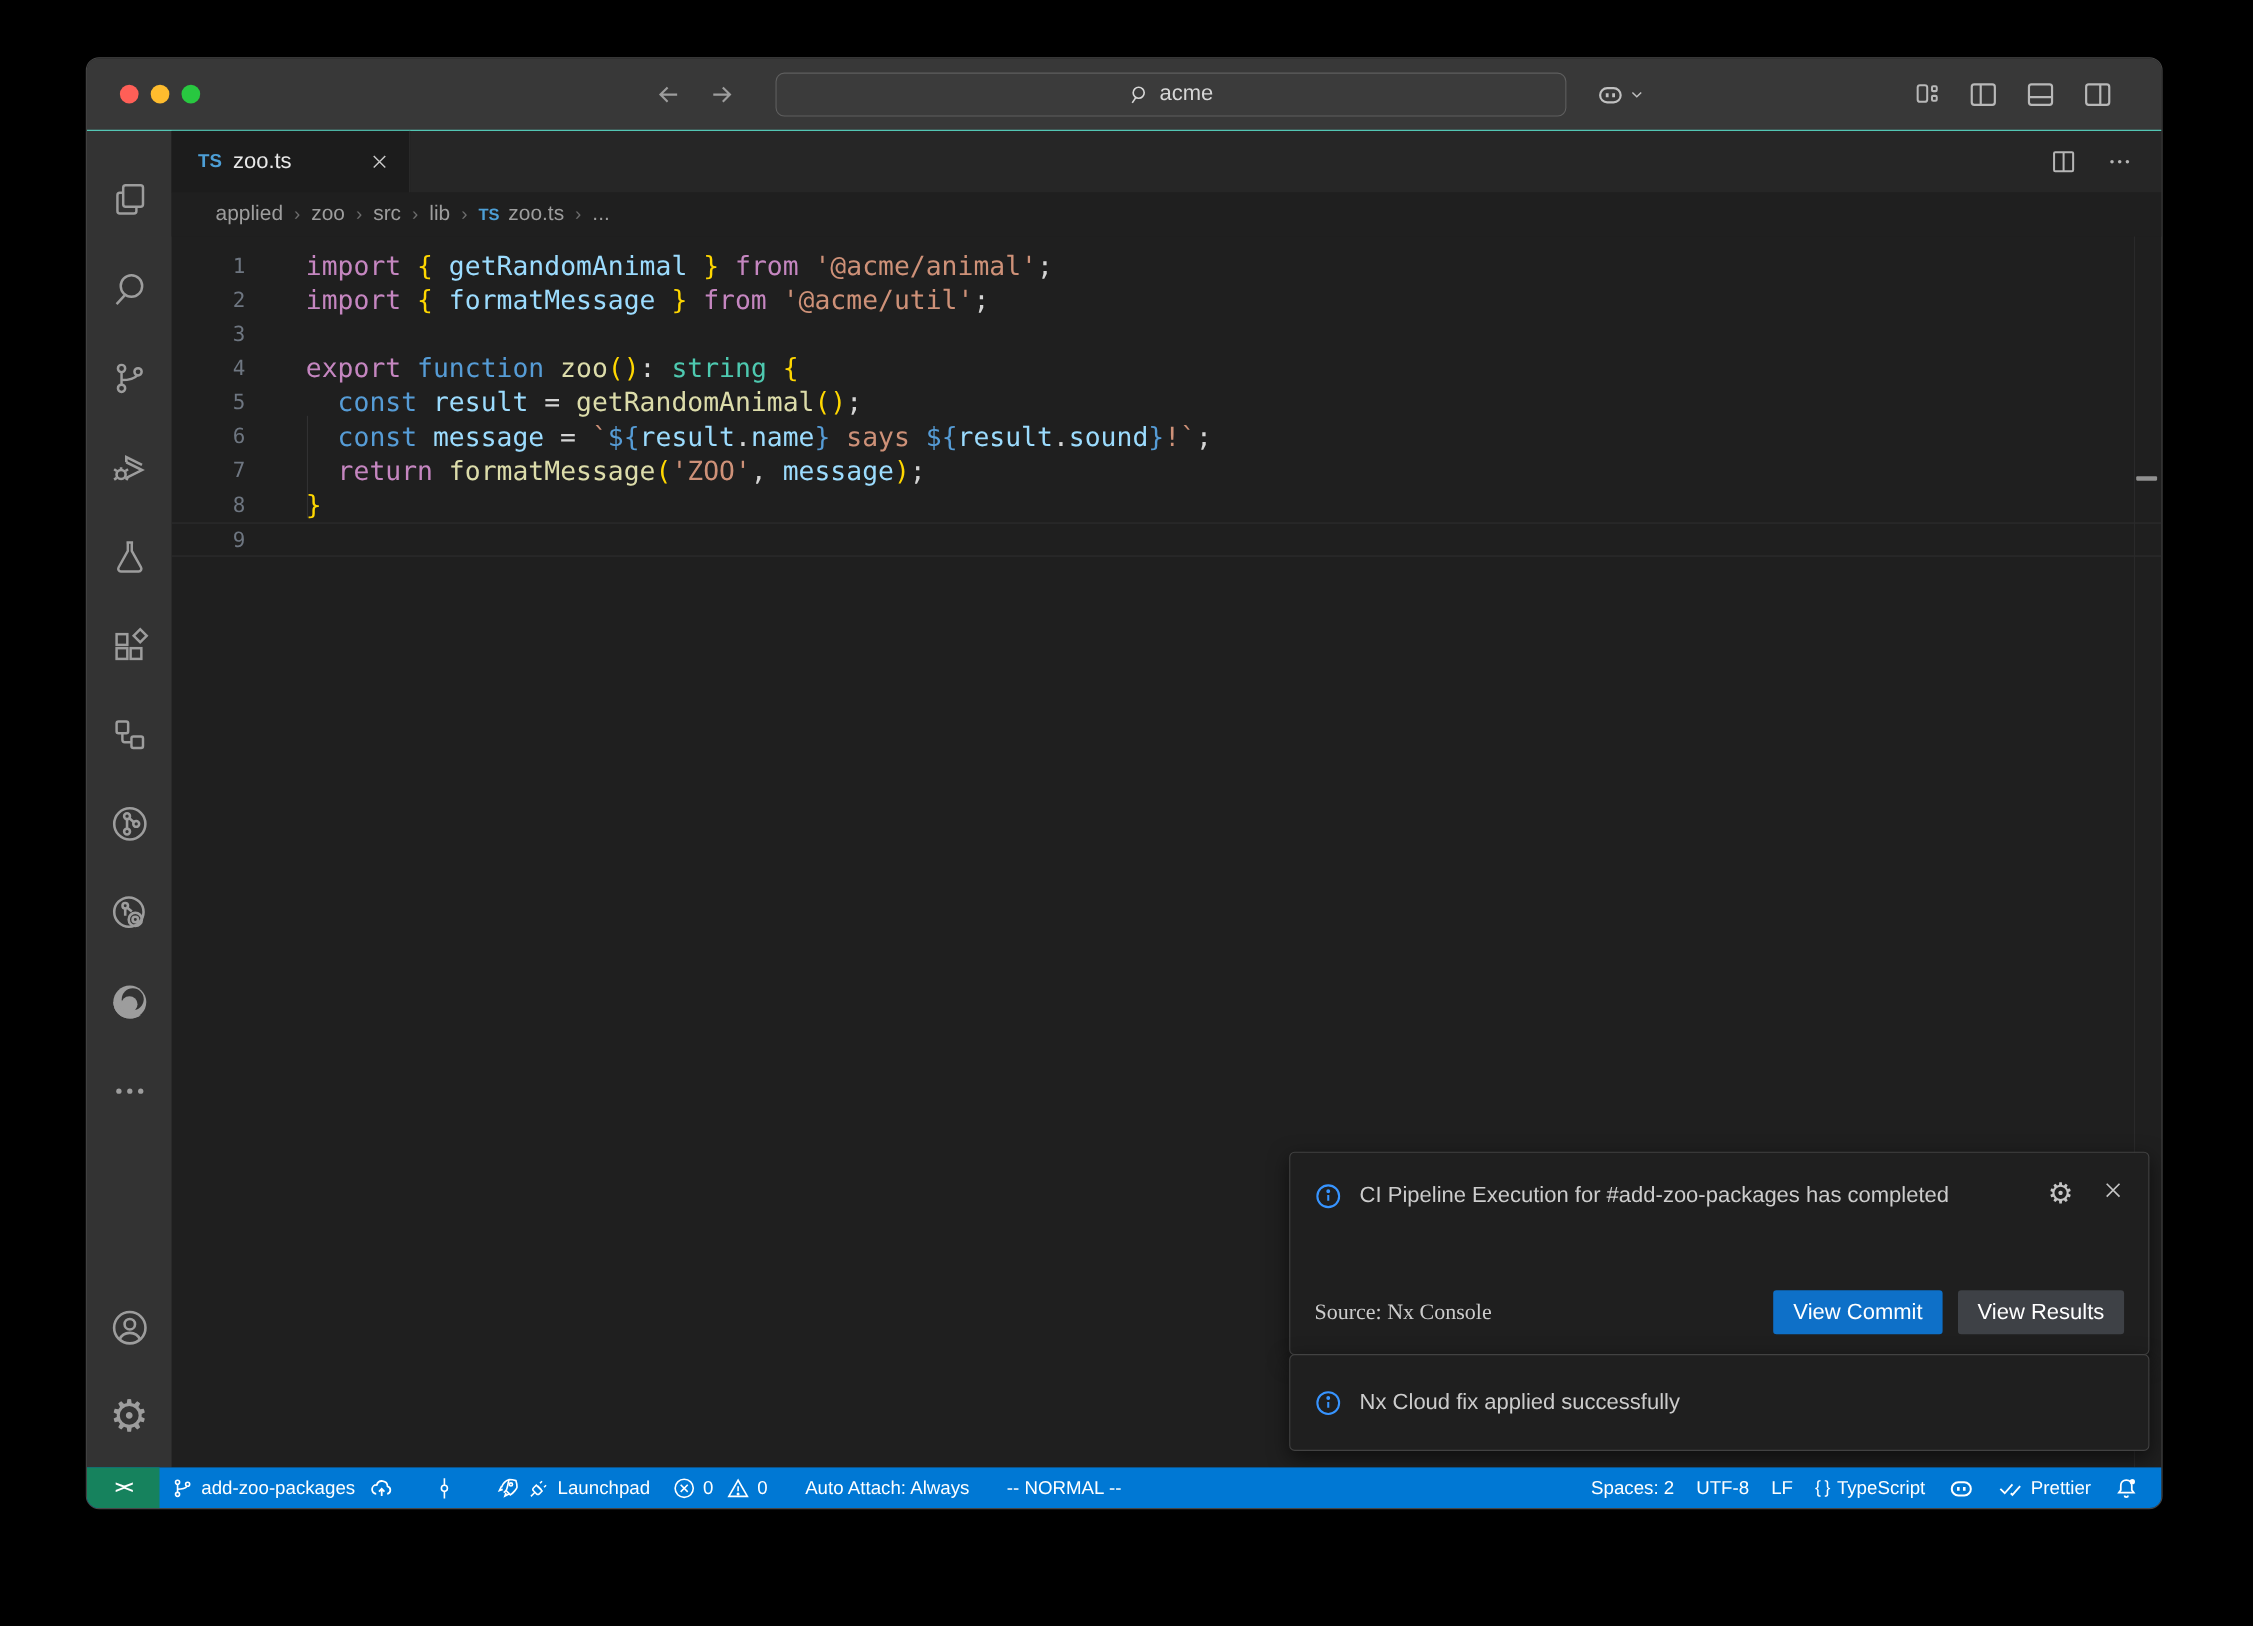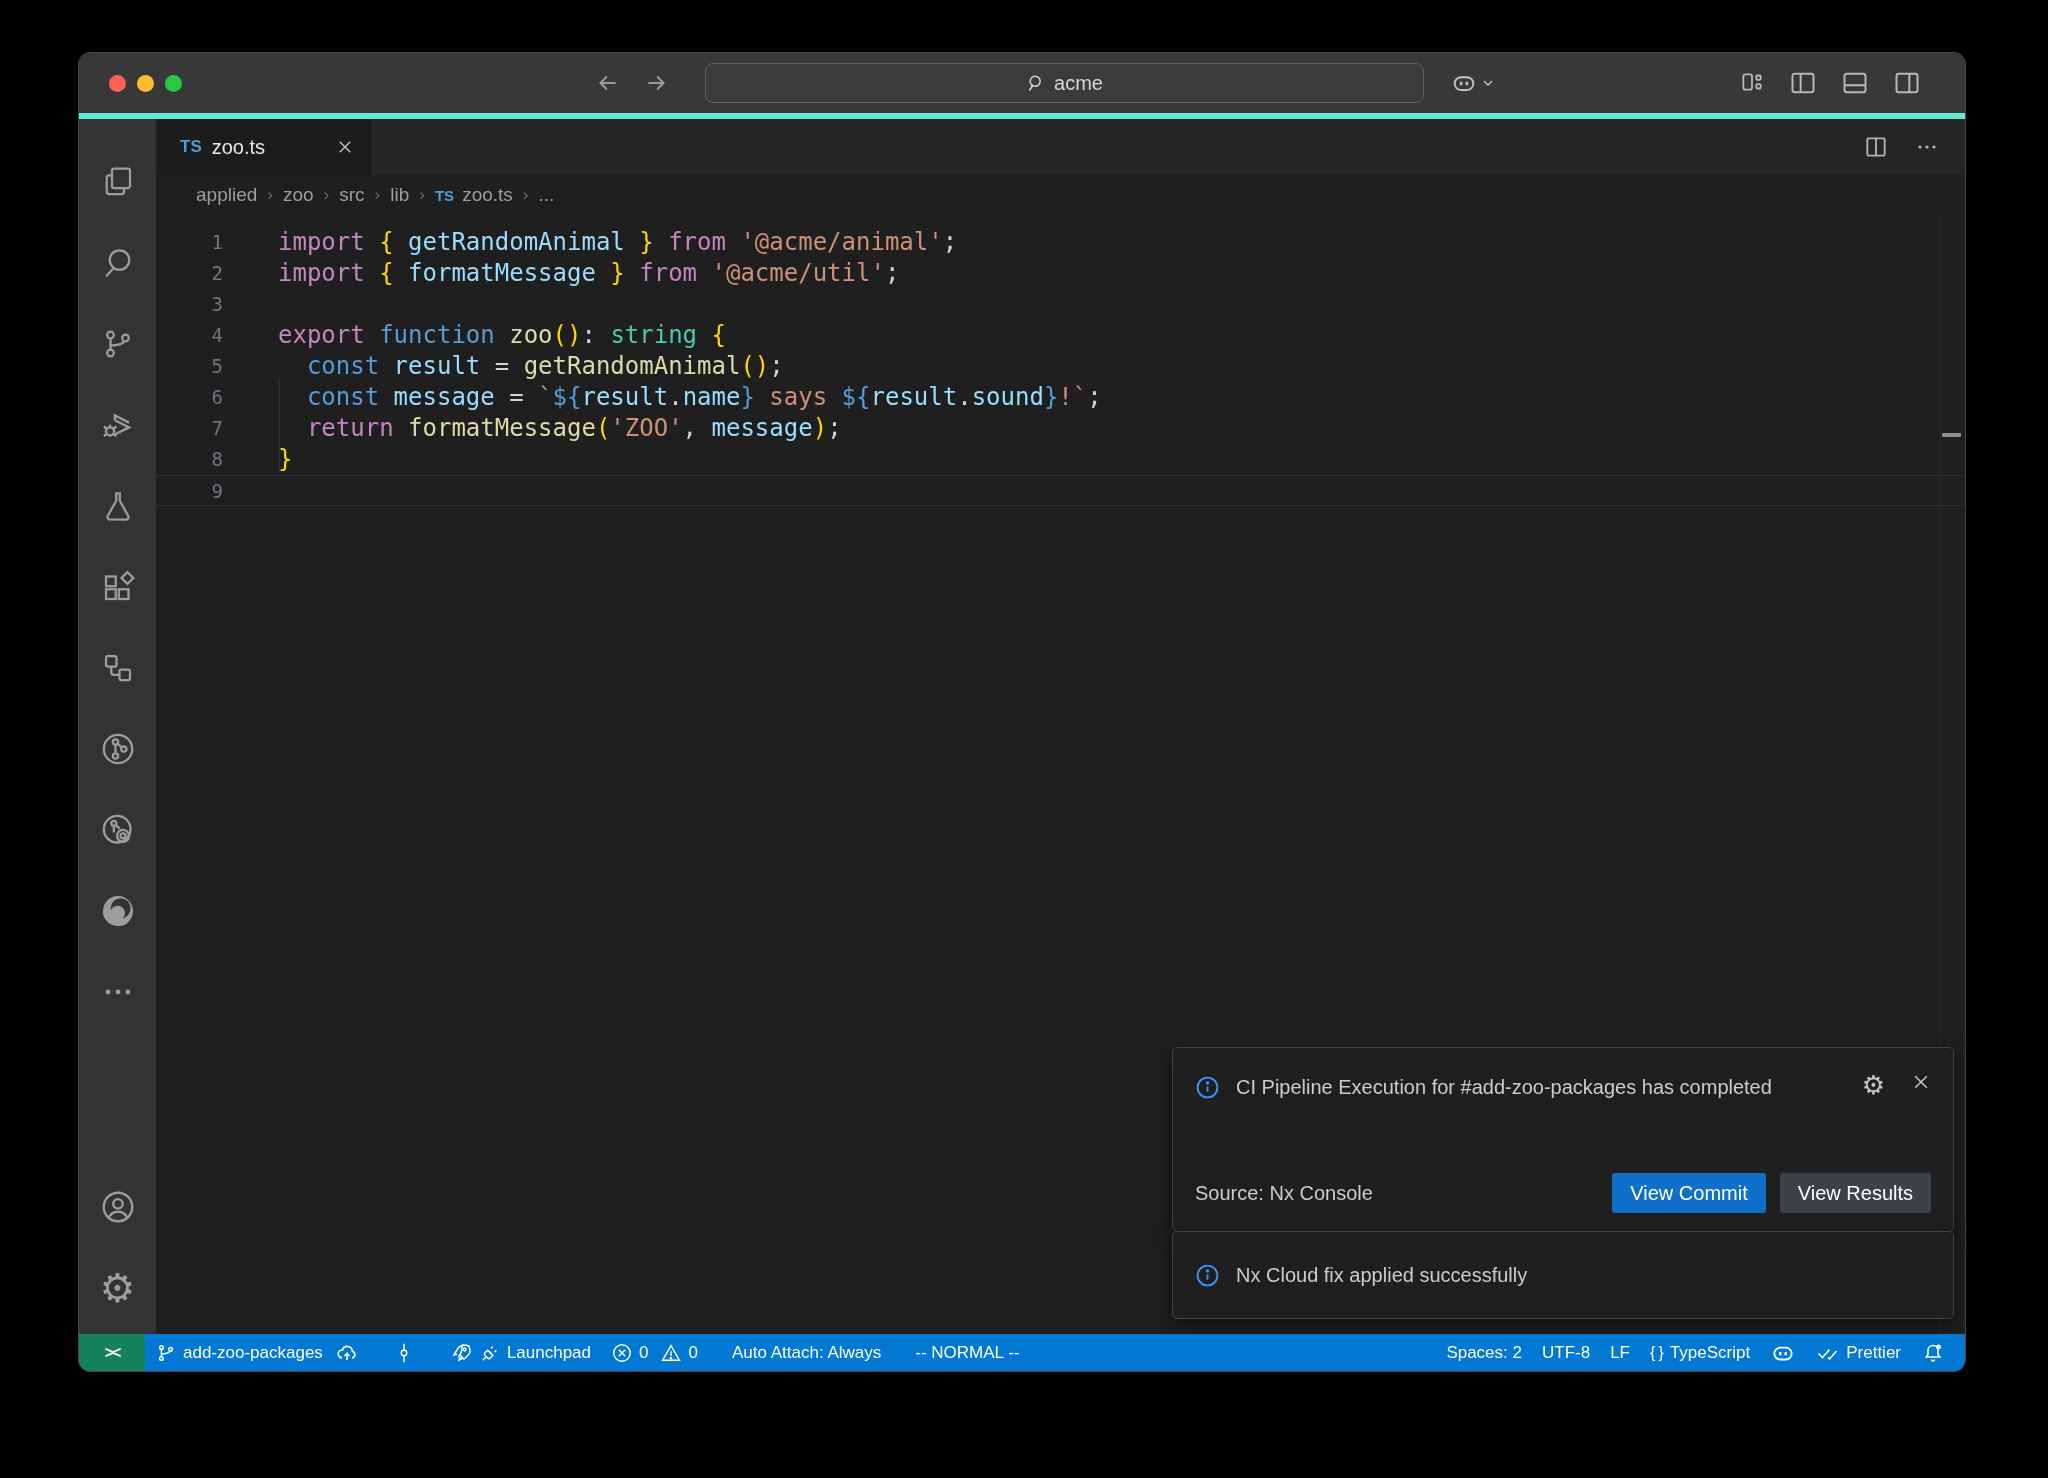--- a/index.html
+++ b/index.html
@@ -6,21 +6,21 @@
   html,body { width:2048px; height:1478px; background:#000; overflow:hidden;
     font-family:"Liberation Sans", sans-serif; }
   svg { display:block; }
 
   .window { position:absolute; left:78px; top:52px; width:1888px; height:1320px;
     background:#1f1f1f; border-radius:12px; overflow:hidden;
     box-shadow:0 18px 60px rgba(0,0,0,.7); border:1px solid #474747; display:flex; flex-direction:column; }
 
   
   .titlebar { height:66px; background:#383838; flex:0 0 66px; display:flex; align-items:center;
-    border-bottom:6px solid #5eead4; }
+    border-bottom:1px solid #5eead4; }
   .traffic { display:flex; gap:11px; padding-left:30px; width:136px; }
   .dot { width:17px; height:17px; border-radius:50%; }
   .nav-arrows { display:flex; gap:22px; margin-left:380px; color:#9d9d9d; }
   .searchbox { margin-left:36px; width:719px; height:40px; background:#3b3b3b;
     border:1px solid #5f5f5f; border-radius:8px; display:flex; align-items:center;
     justify-content:center; gap:8px; color:#d6d6d6; font-size:20px; }
   .tb-copilot { display:flex; align-items:center; gap:2px; margin-left:26px; color:#c0c0c0; }
   .tb-right { margin-left:auto; display:flex; gap:24px; padding-right:44px; color:#b8b8b8; }
 
   
@@ -64,21 +64,21 @@
   
   .toast { position:absolute; right:11px; width:782px; background:#1f1f1f;
     border:1px solid #424242; border-radius:5px; box-shadow:0 6px 18px rgba(0,0,0,.55);
     color:#cccccc; font-size:20px; z-index:5; }
   .toast1 { bottom:139px; height:185px; padding:20px 22px 18px 22px; display:flex; flex-direction:column; }
   .toast2 { bottom:52px; height:88px; padding:0 22px; display:flex; align-items:center; }
   .toast-head { display:flex; }
   .toast-msg { margin-left:16px; line-height:38px; width:540px; }
   .toast-tools { margin-left:auto; display:flex; gap:26px; color:#c5c5c5; align-items:flex-start; padding-top:4px; }
   .toast-foot { margin-top:auto; display:flex; align-items:center; }
-  .toast-src { color:#cccccc; }
+  .toast-src { color:#cccccc;font-family:Liberation Serif, serif; }
   .toast-actions { margin-left:auto; display:flex; gap:14px; }
   .btn { height:40px; padding:0 18px; border:none; border-radius:3px; font-size:20px;
     font-family:"Liberation Sans", sans-serif; color:#ffffff; }
   .btn.primary { background:#0e70c8; }
   .btn.secondary { background:#3e4146; }
   .toast2 .toast-msg { line-height:normal; width:auto; }
 
   
   .statusbar { height:37px; flex:0 0 37px; background:#0078d4; display:flex; align-items:center;
     color:#ffffff; font-size:17px; z-index:6; }

